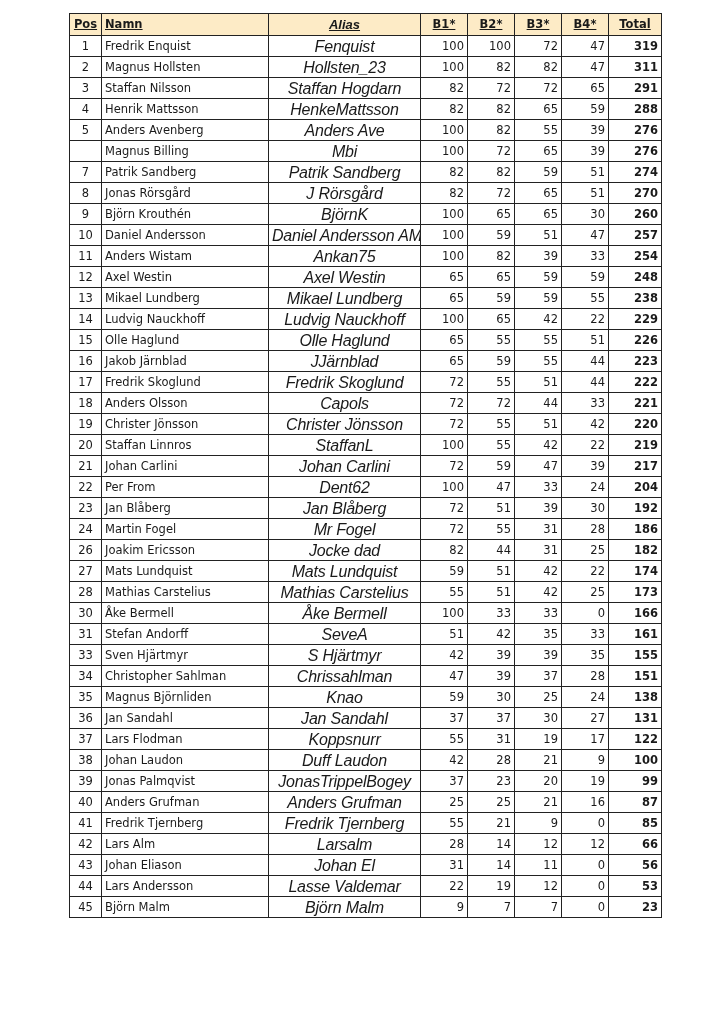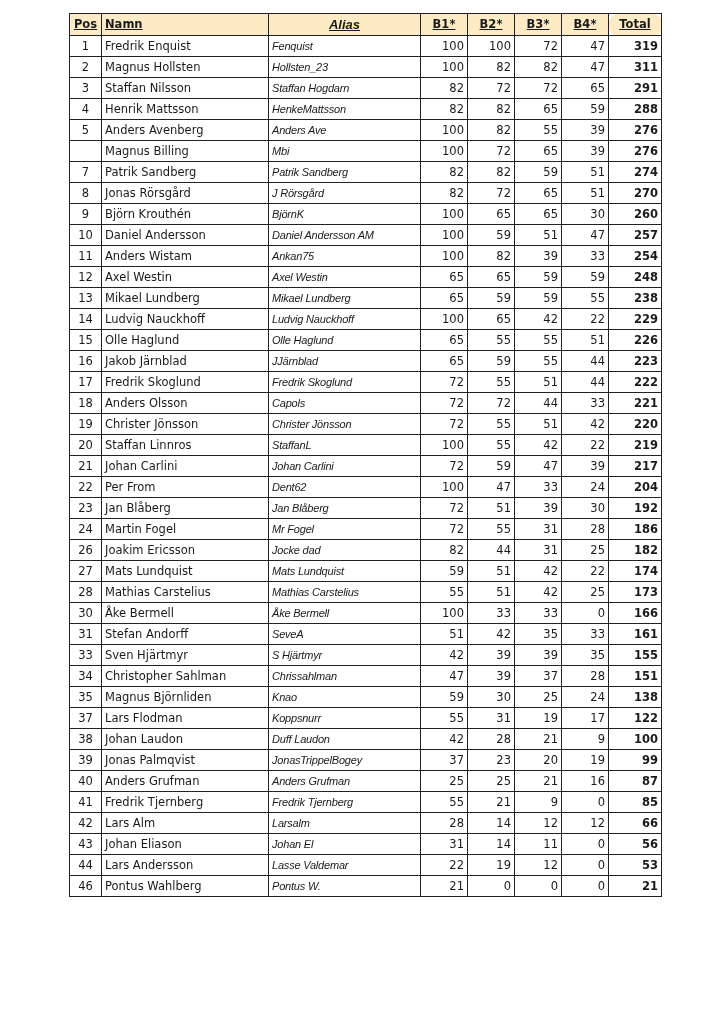--- a/index.html
+++ b/index.html
@@ -24,25 +24,25 @@
     table.standings thead th {
       background: #fdebc6;
       font-weight: bold;
       height: 21px;
       text-decoration: underline;
     }
     th.c-pos, td.c-pos { width: 26px; text-align: center; }
     th.c-name { text-align: left; }
     td.c-name { text-align: left; margin-left: 9px; }
     th.c-alias { text-align: center; font-style: italic; font-family: "Liberation Sans", sans-serif; font-size: 13px; margin-left: 40px; }
-    td.c-alias { font-style: italic; font-family: "Liberation Sans", sans-serif; font-size: 11px; letter-spacing: -0.2px; }
+    td.c-alias { text-align: center; font-style: italic; font-family: "Liberation Sans", sans-serif; font-size: 16px; letter-spacing: -0.2px; }
     th.c-num { text-align: center; }
     td.c-num { text-align: right; }
     td.c-total { text-align: right; font-weight: bold; }
-    th.c-total { text-align: center; border-radius: 9px; }
+    th.c-total { text-align: center; }
     col.w-pos { width: 32px; }
     col.w-name { width: 167px; }
     col.w-alias { width: 152px; }
     col.w-b { width: 47px; }
     col.w-total { width: 53px; }
   </style>
 </head>
 <body>
 
 <table class="standings">
@@ -383,20 +383,30 @@
         <td class="c-pos">35</td>
         <td class="c-name">Magnus Björnliden</td>
         <td class="c-alias">Knao</td>
         <td class="c-num">59</td>
         <td class="c-num">30</td>
         <td class="c-num">25</td>
         <td class="c-num">24</td>
         <td class="c-total">138</td>
       </tr>
       <tr>
+        <td class="c-pos">36</td>
+        <td class="c-name">Jan Sandahl</td>
+        <td class="c-alias">Jan Sandahl</td>
+        <td class="c-num">37</td>
+        <td class="c-num">37</td>
+        <td class="c-num">30</td>
+        <td class="c-num">27</td>
+        <td class="c-total">131</td>
+      </tr>
+      <tr>
         <td class="c-pos">37</td>
         <td class="c-name">Lars Flodman</td>
         <td class="c-alias">Koppsnurr</td>
         <td class="c-num">55</td>
         <td class="c-num">31</td>
         <td class="c-num">19</td>
         <td class="c-num">17</td>
         <td class="c-total">122</td>
       </tr>
       <tr>
@@ -463,23 +473,23 @@
         <td class="c-pos">44</td>
         <td class="c-name">Lars Andersson</td>
         <td class="c-alias">Lasse Valdemar</td>
         <td class="c-num">22</td>
         <td class="c-num">19</td>
         <td class="c-num">12</td>
         <td class="c-num">0</td>
         <td class="c-total">53</td>
       </tr>
       <tr>
-        <td class="c-pos">46</td>
-        <td class="c-name">Pontus Wahlberg</td>
-        <td class="c-alias">Pontus W.</td>
-        <td class="c-num">21</td>
+        <td class="c-pos">45</td>
+        <td class="c-name">Björn Malm</td>
+        <td class="c-alias">Björn Malm</td>
+        <td class="c-num">9</td>
+        <td class="c-num">7</td>
+        <td class="c-num">7</td>
         <td class="c-num">0</td>
-        <td class="c-num">0</td>
-        <td class="c-num">0</td>
-        <td class="c-total">21</td>
+        <td class="c-total">23</td>
       </tr>
     </tbody>
 </table>
 
 </body></html>

